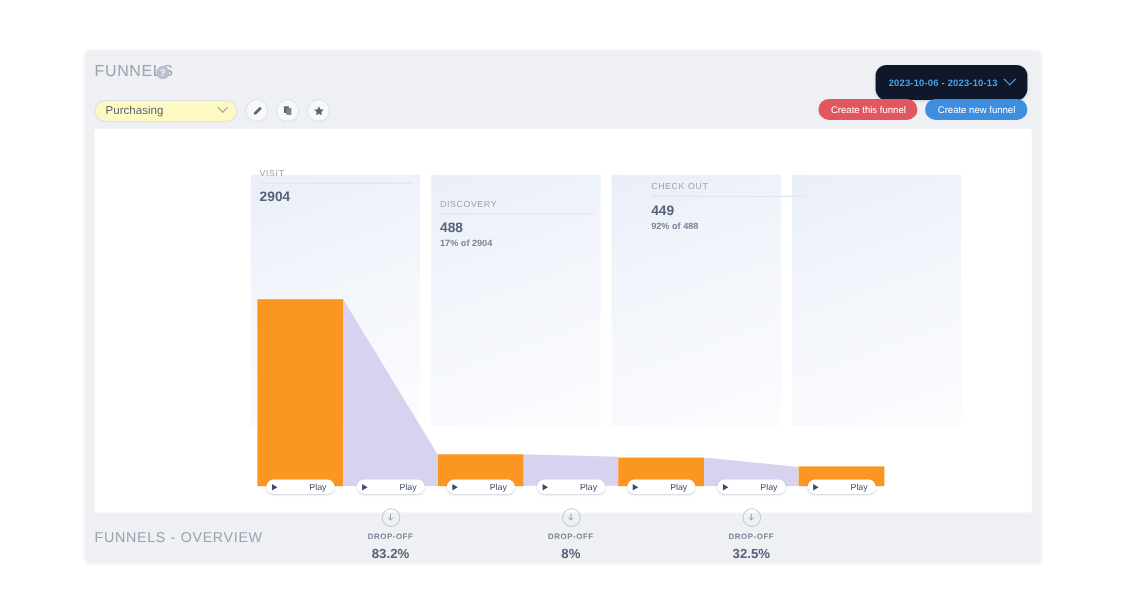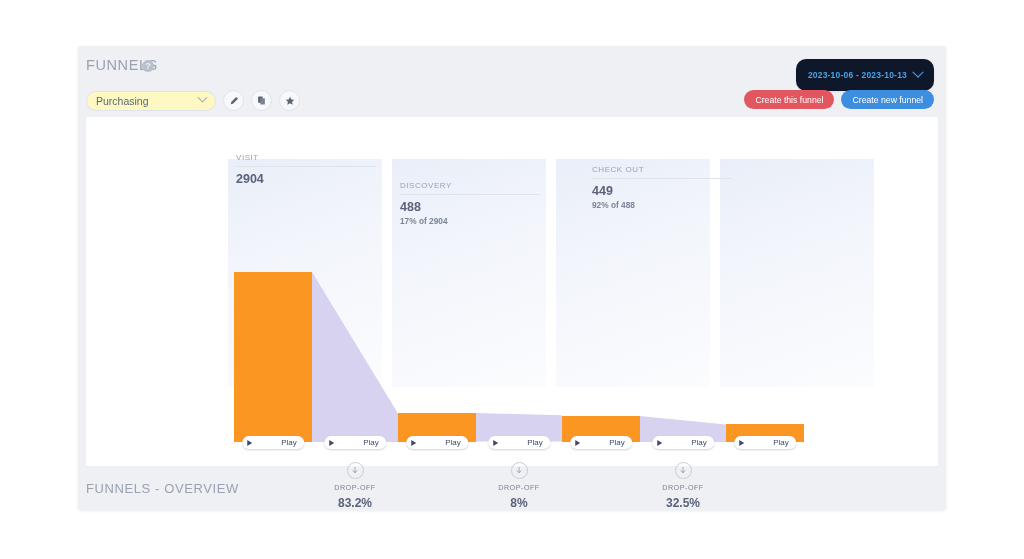--- a/index.html
+++ b/index.html
@@ -216,21 +216,21 @@
     width: 15px; height: 15px;
     border-radius: 50%;
     border: 1px solid #c6ccd8;
     margin: 0 auto;
     display: flex; align-items: center; justify-content: center;
   }
   .metric-ico.green { border-color: #53c7a0; }
   .metric-label {
     margin-top: 4px;
     font-size: 7.2px;
-    font-weight: normal;
+    font-weight: bold;
     letter-spacing: 0.5px;
     color: #7b8496;
   }
   .metric-value {
     margin-top: 4px;
     font-size: 12px;
     font-weight: bold;
     color: #59627a;
   }
   .metric-value.green { color: #4cc89a; }

